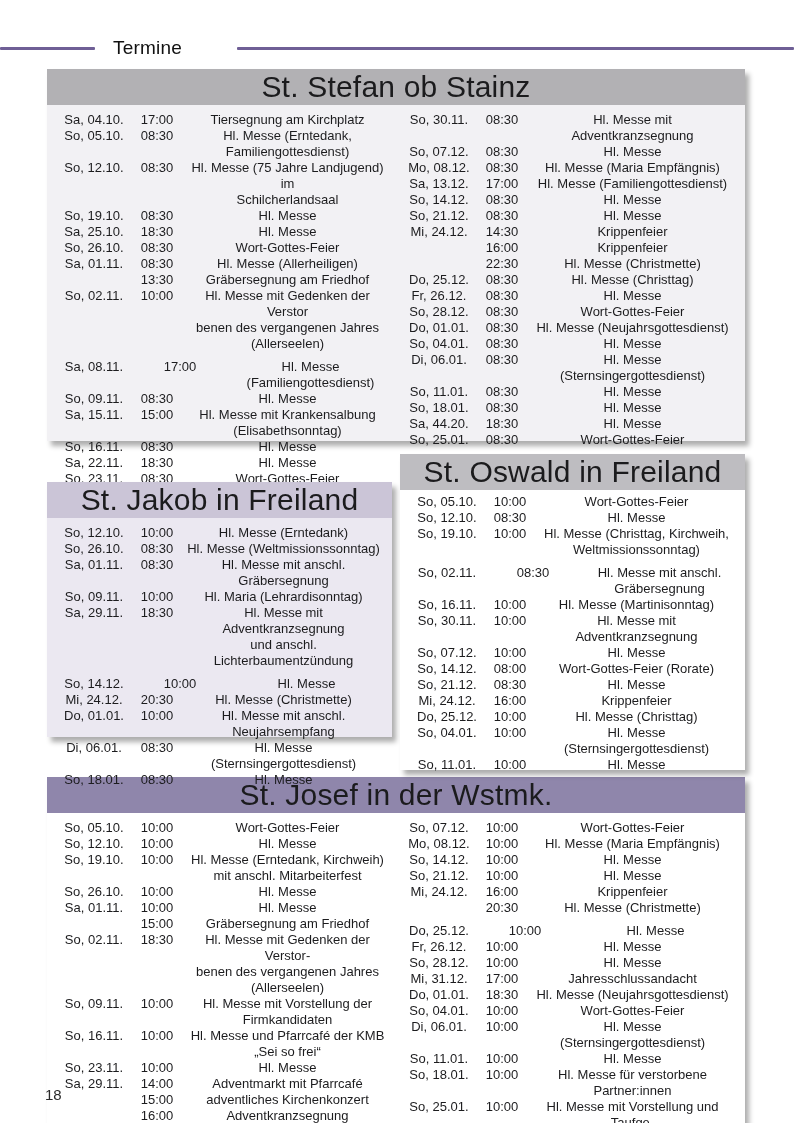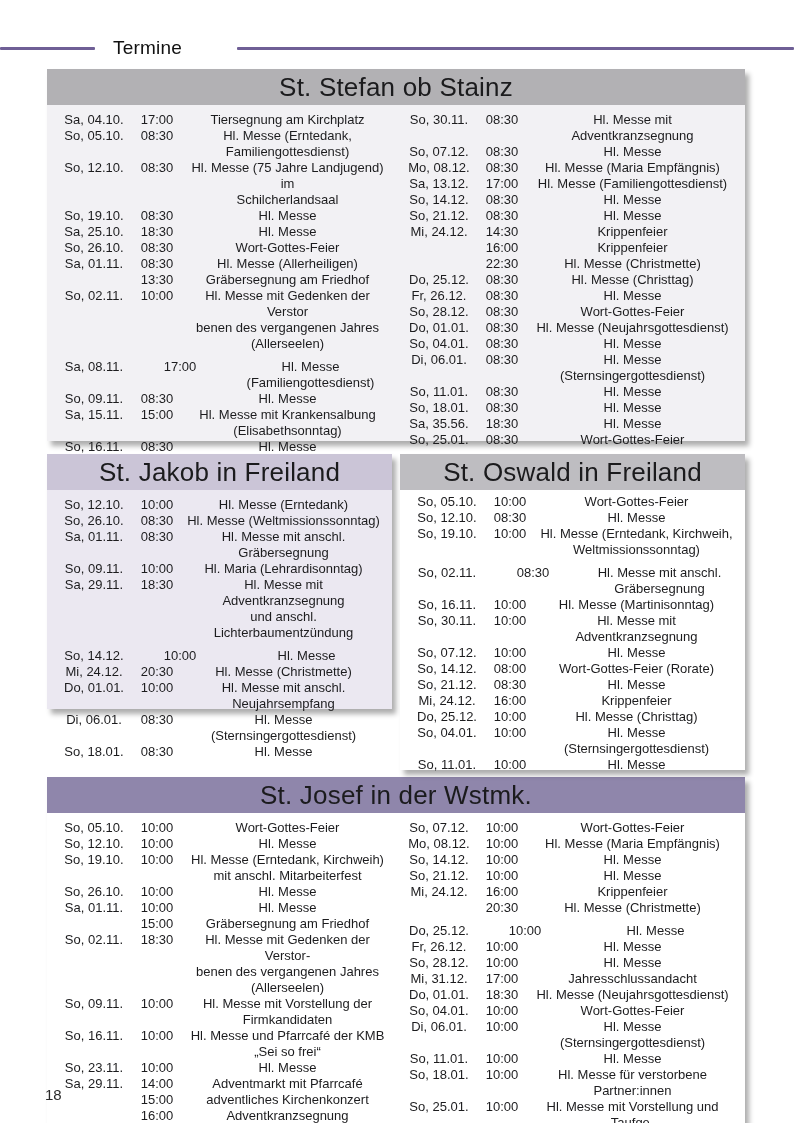--- a/index.html
+++ b/index.html
@@ -10,21 +10,21 @@
   }
   
   .kicker-row { display:flex; align-items:center; margin-top:36px; height:24px; }
   .rule { height:3px; border-radius:1px; }
   .rule-left { width:95px; }
   .kicker { font-size:19px; margin:0 55px 0 18px; letter-spacing:0.2px; color:#111; }
   .rule-right { flex:1; }
   
   .box { box-shadow:4px 5px 5px rgba(0,0,0,0.32); }
   .box-title {
-    text-align:center; font-size:26px; font-weight:500; height:36px; line-height:36px;
+    text-align:center; font-size:30px; font-weight:500; height:36px; line-height:36px;
     letter-spacing:0.2px; color:#1b1b1d; white-space:nowrap; overflow:hidden;
   }
   .box-body { padding:7px 12px 10px 14px; }
   .two-col { display:grid; grid-template-columns:1fr 1fr; column-gap:18px; align-items:start; }
   .stefan { margin:9px 49px 0 47px; width:698px; height:372px; }
   .mid-row { display:flex; gap:8px; margin:13px 49px 0 47px; align-items:stretch; }
   .jakob { width:345px; height:255px; }
   .oswald { width:345px; height:316px; }
   .oswald .box-body { padding-top:4px; }
   .josef { margin:7px 49px 0 47px; width:698px; height:357px; }
@@ -216,35 +216,35 @@
             <span class="d">So, 11.01.</span>
             <span class="t">08:30</span>
             <span class="x">Hl. Messe</span>
           </div>
           <div class="row">
             <span class="d">So, 18.01.</span>
             <span class="t">08:30</span>
             <span class="x">Hl. Messe</span>
           </div>
           <div class="row">
-            <span class="d">Sa, 35.56.</span>
+            <span class="d">Sa, 44.20.</span>
             <span class="t">18:30</span>
             <span class="x">Hl. Messe</span>
           </div>
           <div class="row">
             <span class="d">So, 25.01.</span>
             <span class="t">08:30</span>
             <span class="x">Wort-Gottes-Feier</span>
           </div>
         </div>
     </div>
   </section>
 
   <div class="mid-row">
-    <section class="box jakob" style="background: rgb(235, 232, 241);">
+    <section class="box jakob" style="background: rgb(235, 232, 241); margin-top: 28px;">
       <h2 class="box-title" style="background: rgb(203, 197, 215);">St. Jakob in Freiland</h2>
       <div class="box-body">
         <div class="col">
             <div class="row">
               <span class="d">So, 12.10.</span>
               <span class="t">10:00</span>
               <span class="x">Hl. Messe (Erntedank)</span>
             </div>
             <div class="row">
               <span class="d">So, 26.10.</span>
@@ -307,21 +307,21 @@
               <span class="x">Wort-Gottes-Feier</span>
             </div>
             <div class="row">
               <span class="d">So, 12.10.</span>
               <span class="t">08:30</span>
               <span class="x">Hl. Messe</span>
             </div>
             <div class="row">
               <span class="d">So, 19.10.</span>
               <span class="t">10:00</span>
-              <span class="x">Hl. Messe (Erntedank, Kirchweih,
+              <span class="x">Hl. Messe (Christtag, Kirchweih,
 Weltmissionssonntag)</span>
             </div>
             <div class="row gap">
               <span class="d">So, 02.11.</span>
               <span class="t">08:30</span>
               <span class="x">Hl. Messe mit anschl. Gräbersegnung</span>
             </div>
             <div class="row">
               <span class="d">So, 16.11.</span>
               <span class="t">10:00</span>

